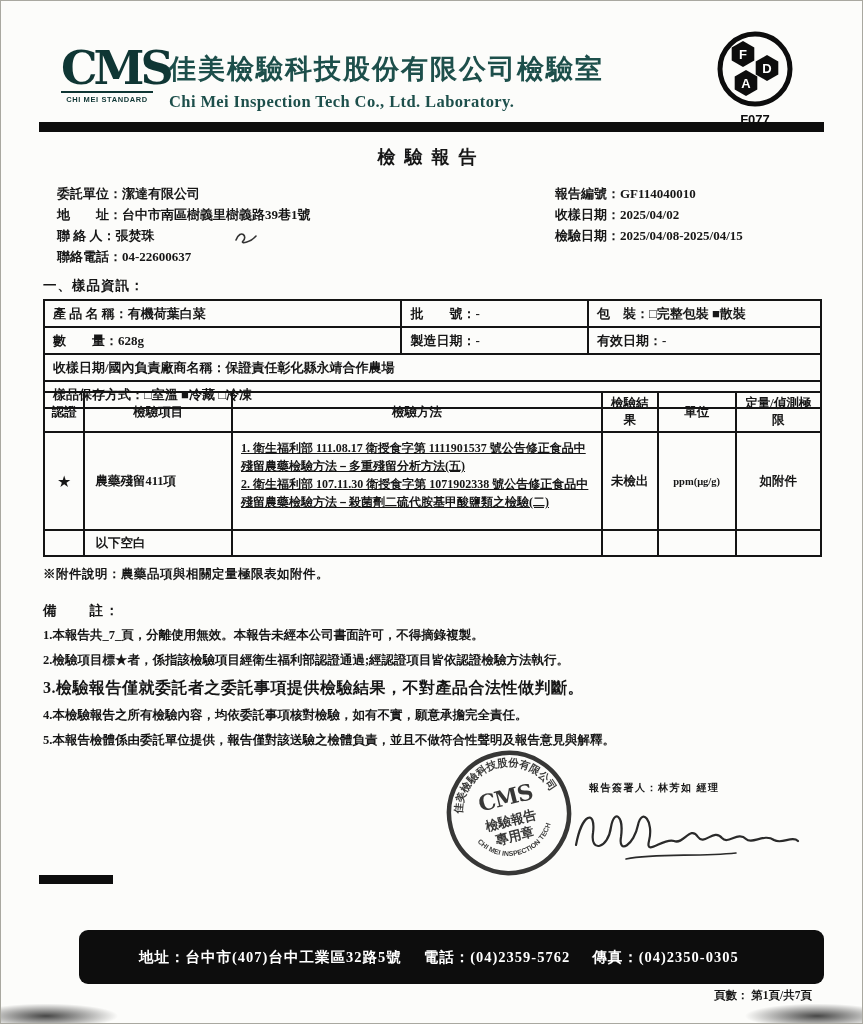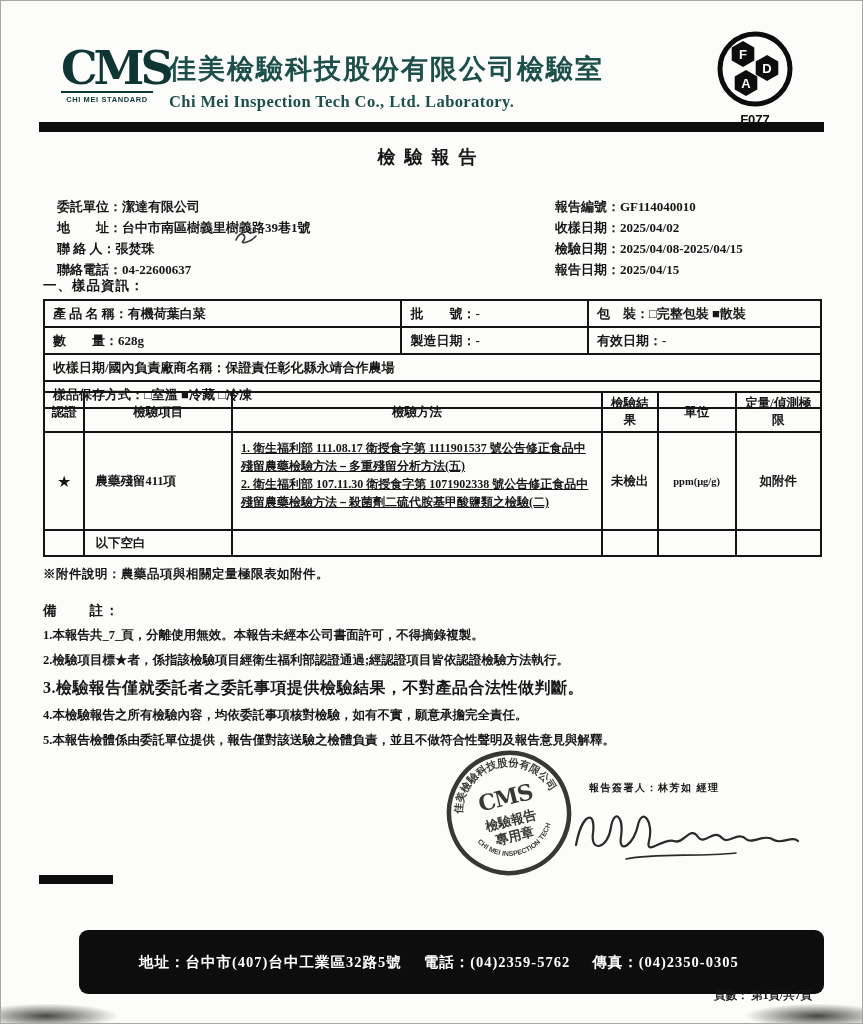--- a/index.html
+++ b/index.html
@@ -12,21 +12,21 @@
   .logo{position:absolute;left:60px;top:46px;width:92px;text-align:center;color:#0f3634;}
   .logo-text{font-weight:bold;font-size:46px;line-height:42px;letter-spacing:-4px;font-family:"DejaVu Serif",serif;}
   .logo-sub{font-size:7.5px;letter-spacing:.6px;border-top:2.5px solid #0f3634;margin-top:2px;padding-top:2px;font-family:"Liberation Sans",sans-serif;font-weight:bold;}
   .company{position:absolute;left:168px;top:50px;color:#1d4f4b;}
   .company-zh{font-size:27px;font-weight:bold;letter-spacing:2px;}
   .company-en{font-size:16.5px;margin-top:5px;letter-spacing:.4px;font-weight:bold;}
   .badge{position:absolute;right:62px;top:26px;width:90px;text-align:center;}
   .bar-top{position:absolute;left:38px;right:38px;top:121px;height:10px;background:#0d0d0d;}
   .report-title{position:absolute;top:144px;left:0;right:0;text-align:center;font-size:18px;font-weight:bold;letter-spacing:9px;}
   
-  .info{position:absolute;top:182px;left:56px;right:42px;display:flex;justify-content:space-between;font-size:13px;line-height:21px;font-weight:bold;margin-top:13px;}
+  .info{position:absolute;top:182px;left:56px;right:42px;display:flex;justify-content:space-between;font-size:13px;line-height:21px;font-weight:bold;}
   .info-col-right{width:265px;}
   .mark-svg{position:absolute;left:232px;top:224px;}
   
   .sec{position:absolute;left:42px;right:40px;}
   .sec1{top:276px;}
   .sec2{top:390px;}
   .sec-heading{font-size:13.5px;font-weight:bold;letter-spacing:1px;margin-bottom:4px;}
   table{width:100%;border-collapse:collapse;}
   .sample td{border:2px solid #141414;padding:2px 8px;height:21px;font-size:13px;font-weight:bold;}
   .tests th,.tests td{border:2px solid #141414;font-size:12.5px;padding:2px 4px;}
@@ -43,21 +43,21 @@
   .remarks-heading{font-size:13.5px;letter-spacing:2px;margin-bottom:3px;}
   .remark-item{margin:6px 0;}
   .remark-big{font-size:16px;line-height:24px;letter-spacing:.5px;}
   
   .stamp{position:absolute;left:438px;top:742px;width:140px;height:140px;transform:rotate(-14deg);opacity:.88;}
   .signer{position:absolute;left:588px;top:780px;font-size:10px;font-weight:bold;letter-spacing:1.5px;}
   .signature{position:absolute;left:565px;top:792px;}
   .tick{position:absolute;left:38px;top:874px;width:74px;height:9px;background:#0d0d0d;}
   
   .footer-bar{
-    position:absolute;left:78px;right:38px;top:929px;height:64px;background:#0d0d0d;border-radius:9px;
+    position:absolute;left:78px;right:38px;top:929px;height:54px;background:#0d0d0d;border-radius:9px;
     color:#fff;display:flex;align-items:center;padding-left:60px;box-sizing:border-box;
     font-size:14.5px;font-weight:bold;letter-spacing:1px;font-family:"Liberation Serif",serif;
   }
   .footer-bar span{margin-right:22px;white-space:nowrap;}
   .page-num{position:absolute;right:50px;top:987px;font-size:11.5px;font-weight:bold;}
   .corner-shadow{position:absolute;bottom:-6px;width:150px;height:26px;border-radius:50%;
     background:radial-gradient(ellipse at center, rgba(10,10,10,.75) 0%, rgba(10,10,10,0) 68%);}
   .corner-shadow.l{left:-30px;}
   .corner-shadow.r{right:-30px;}
 </style>
@@ -94,21 +94,20 @@
     <div>
       <div class="info-row"><span>委託單位：</span><span>潔達有限公司</span></div>
       <div class="info-row"><span>地　　址：</span><span>台中市南區樹義里樹義路39巷1號</span></div>
       <div class="info-row"><span>聯 絡 人：</span><span>張焚珠</span></div>
       <div class="info-row"><span>聯絡電話：</span><span>04-22600637</span></div>
     </div>
     <div class="info-col-right">
       <div class="info-row"><span>報告編號：</span><span>GF114040010</span></div>
       <div class="info-row"><span>收樣日期：</span><span>2025/04/02</span></div>
       <div class="info-row"><span>檢驗日期：</span><span>2025/04/08-2025/04/15</span></div>
-      <div class="info-row"><span>報告日期：</span><span>2025/04/15</span></div>
     </div>
   </div>
   <svg class="mark-svg" width="26" height="22">
     <path d="M3,15 C8,3 15,12 10,16 C7,19 17,18 23,11" fill="none" stroke="#333" stroke-width="1.6" stroke-linecap="round"></path>
   </svg>
 
   <div class="sec sec1">
     <div class="sec-heading">一、樣品資訊：</div>
     <table class="sample">
       <colgroup>

